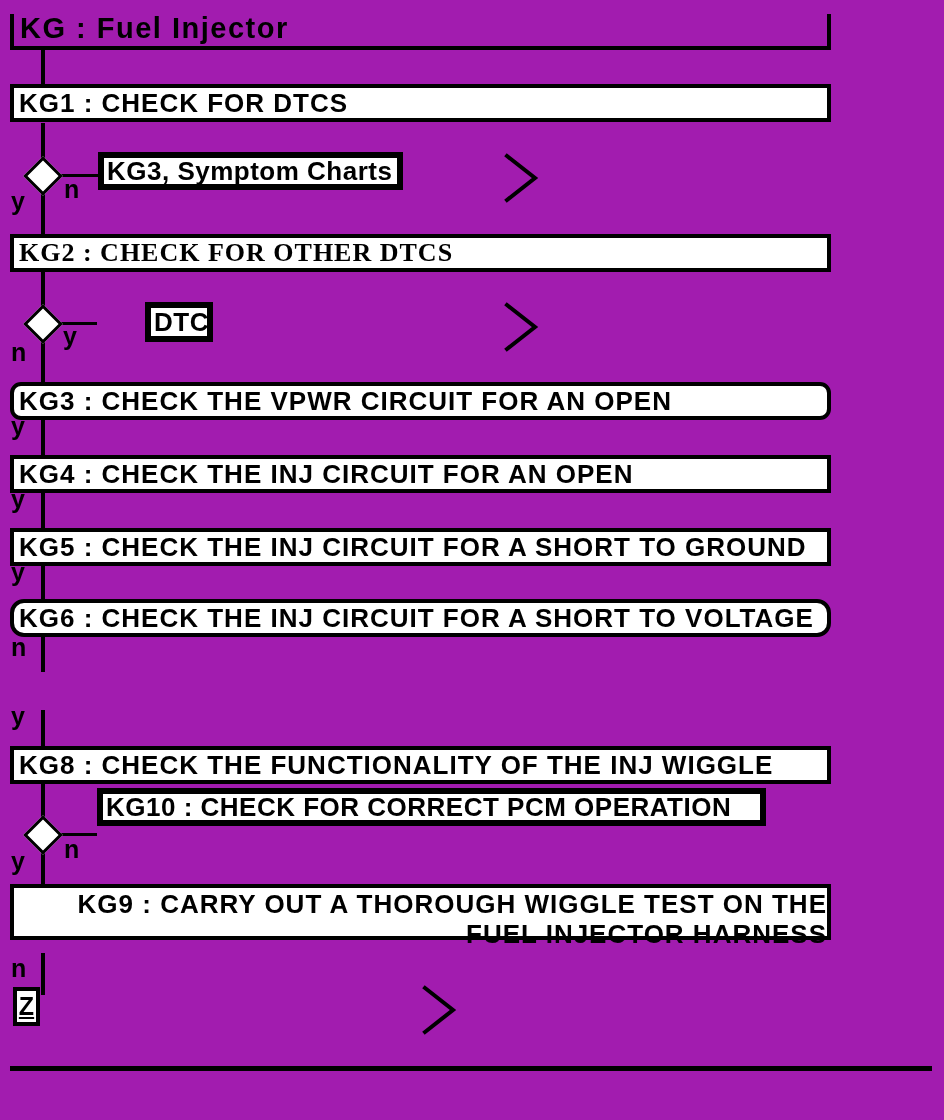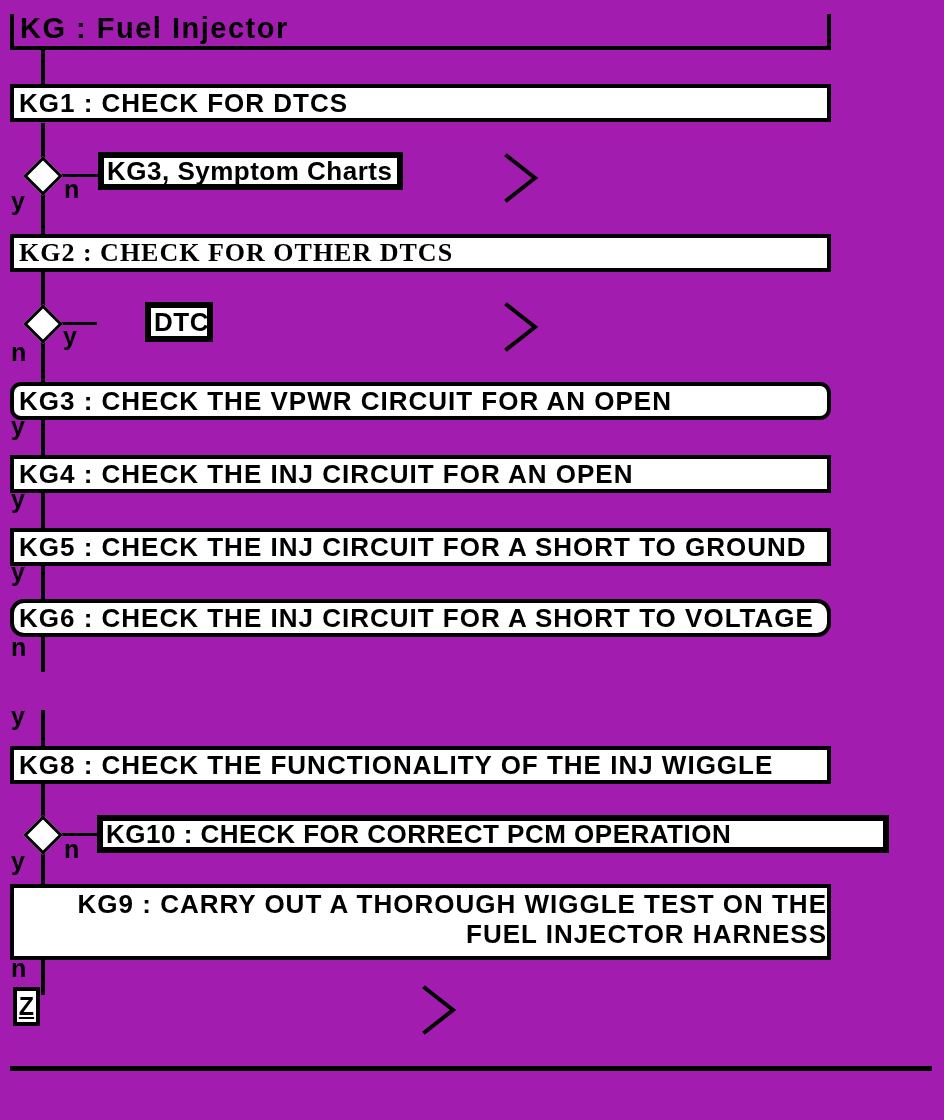--- a/index.html
+++ b/index.html
@@ -19,21 +19,21 @@
     border:4px solid #000;border-top:none;box-sizing:border-box;
     display:flex;align-items:flex-end;padding-left:6px;padding-bottom:1px;
     font-weight:bold;font-size:29px;letter-spacing:1.5px;white-space:nowrap;
   }
   .refbox{
     position:absolute;border:6px solid #000;box-sizing:border-box;background:#fff;
     display:flex;align-items:center;padding-left:3px;
     font-weight:bold;font-size:26px;letter-spacing:0.5px;white-space:nowrap;
   }
   .multibox{
-    position:absolute;left:10px;width:821px;height:76px;
+    position:absolute;left:10px;width:821px;height:56px;
     border:4px solid #000;box-sizing:border-box;background:#fff;
     padding-left:5px;padding-top:1px;
     font-weight:bold;font-size:26px;line-height:30px;letter-spacing:1px;white-space:nowrap;
   }
   .vline{position:absolute;left:41px;width:4px;background:#000;}
   .hline{position:absolute;height:3px;background:#000;}
   .diamond{
     position:absolute;width:28px;height:28px;box-sizing:border-box;
     border:3px solid #000;background:#fff;transform:rotate(45deg);
   }
@@ -117,21 +117,21 @@
   <span class="lbl" style="left:11px;top:849px;">y</span>
   <span class="lbl" style="left:64px;top:837px;">n</span>
   <span class="lbl" style="left:11px;top:956px;">n</span>
 
   <div class="refbox" style="left:98px;top:152px;width:305px;height:38px;">
     <span>KG3, Symptom Charts</span>
   </div>
   <div class="refbox" style="left:97px;top:302px;width:68px;height:40px;margin-left:48px;">
     <span>DTC</span>
   </div>
-  <div class="refbox" style="left:97px;top:815px;width:792px;height:38px;">
+  <div class="refbox" style="left:97px;top:788px;width:669px;height:38px;">
     <span>KG10 : CHECK FOR CORRECT PCM OPERATION</span>
   </div>
   <div class="zbox">
     <span>Z</span>
   </div>
 
   <svg class="chev" style="left:503px;top:152px;" width="38" height="52">
     <polyline points="4,4 32,26 4,48" fill="none" stroke="#000" stroke-width="4" stroke-linecap="square"></polyline>
   </svg>
   <svg class="chev" style="left:503px;top:301px;" width="38" height="52">

